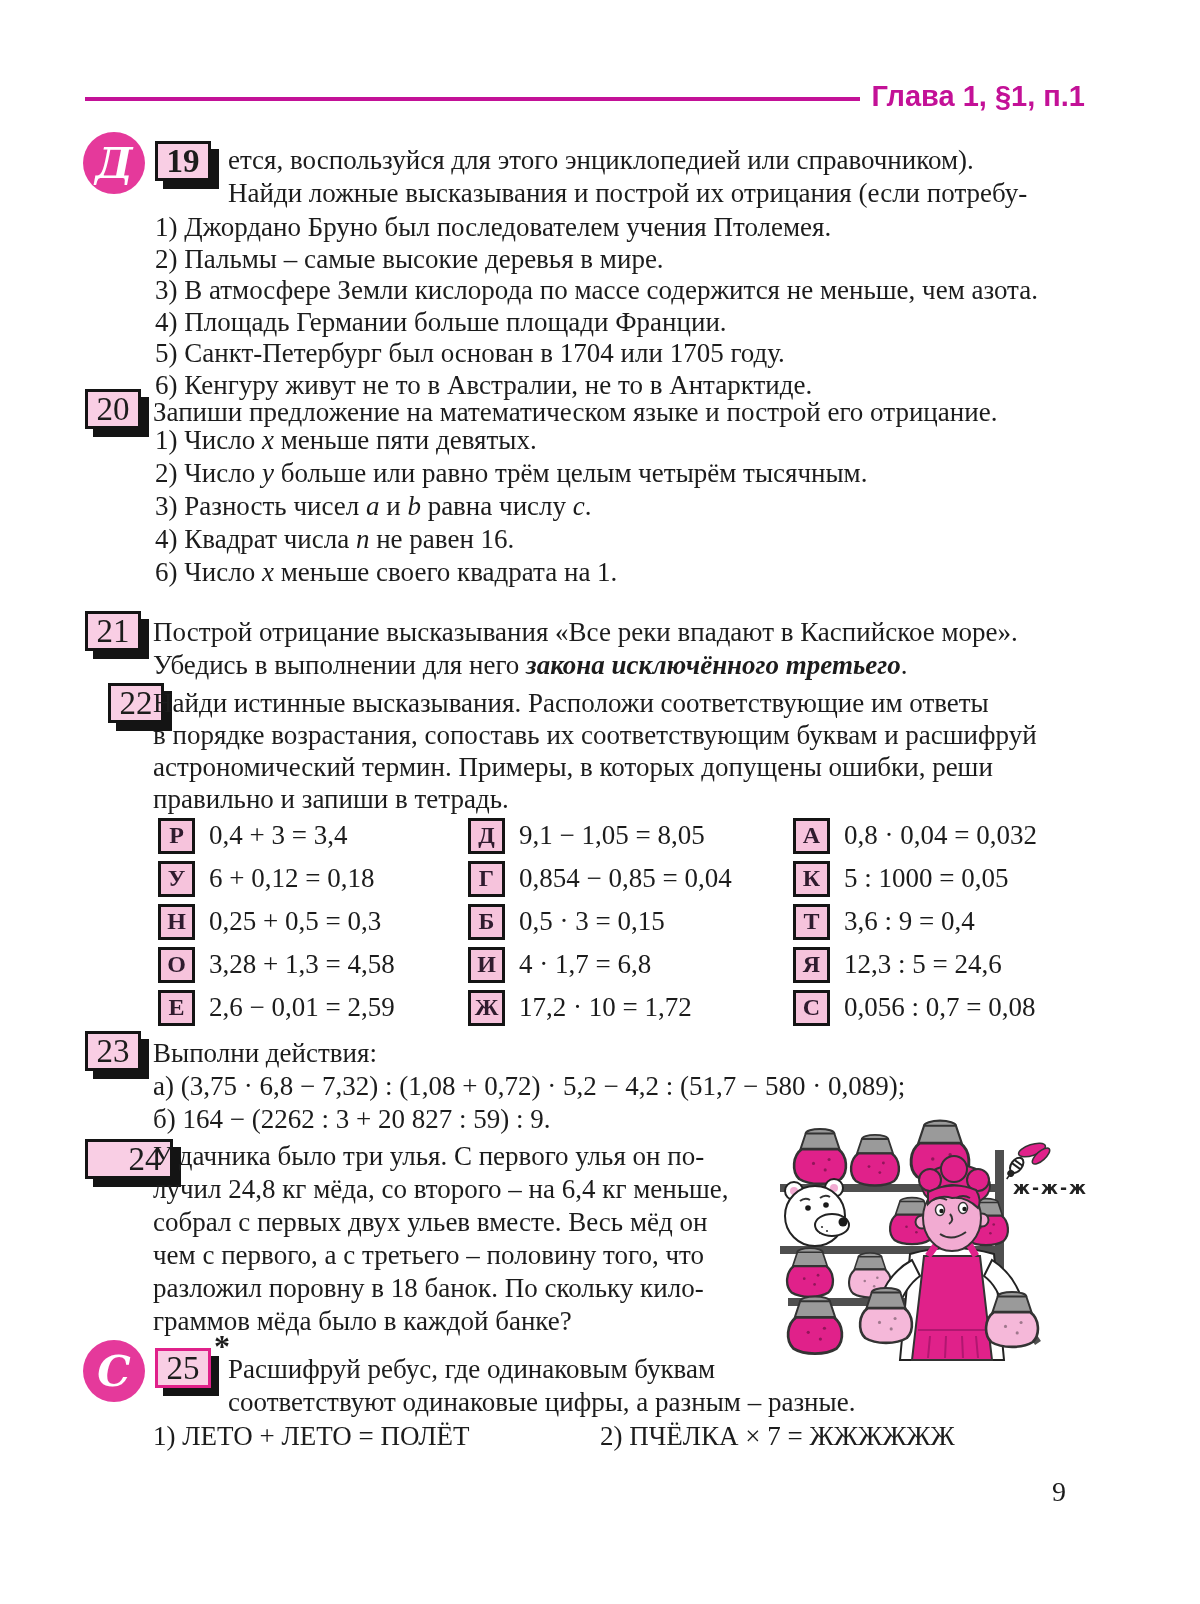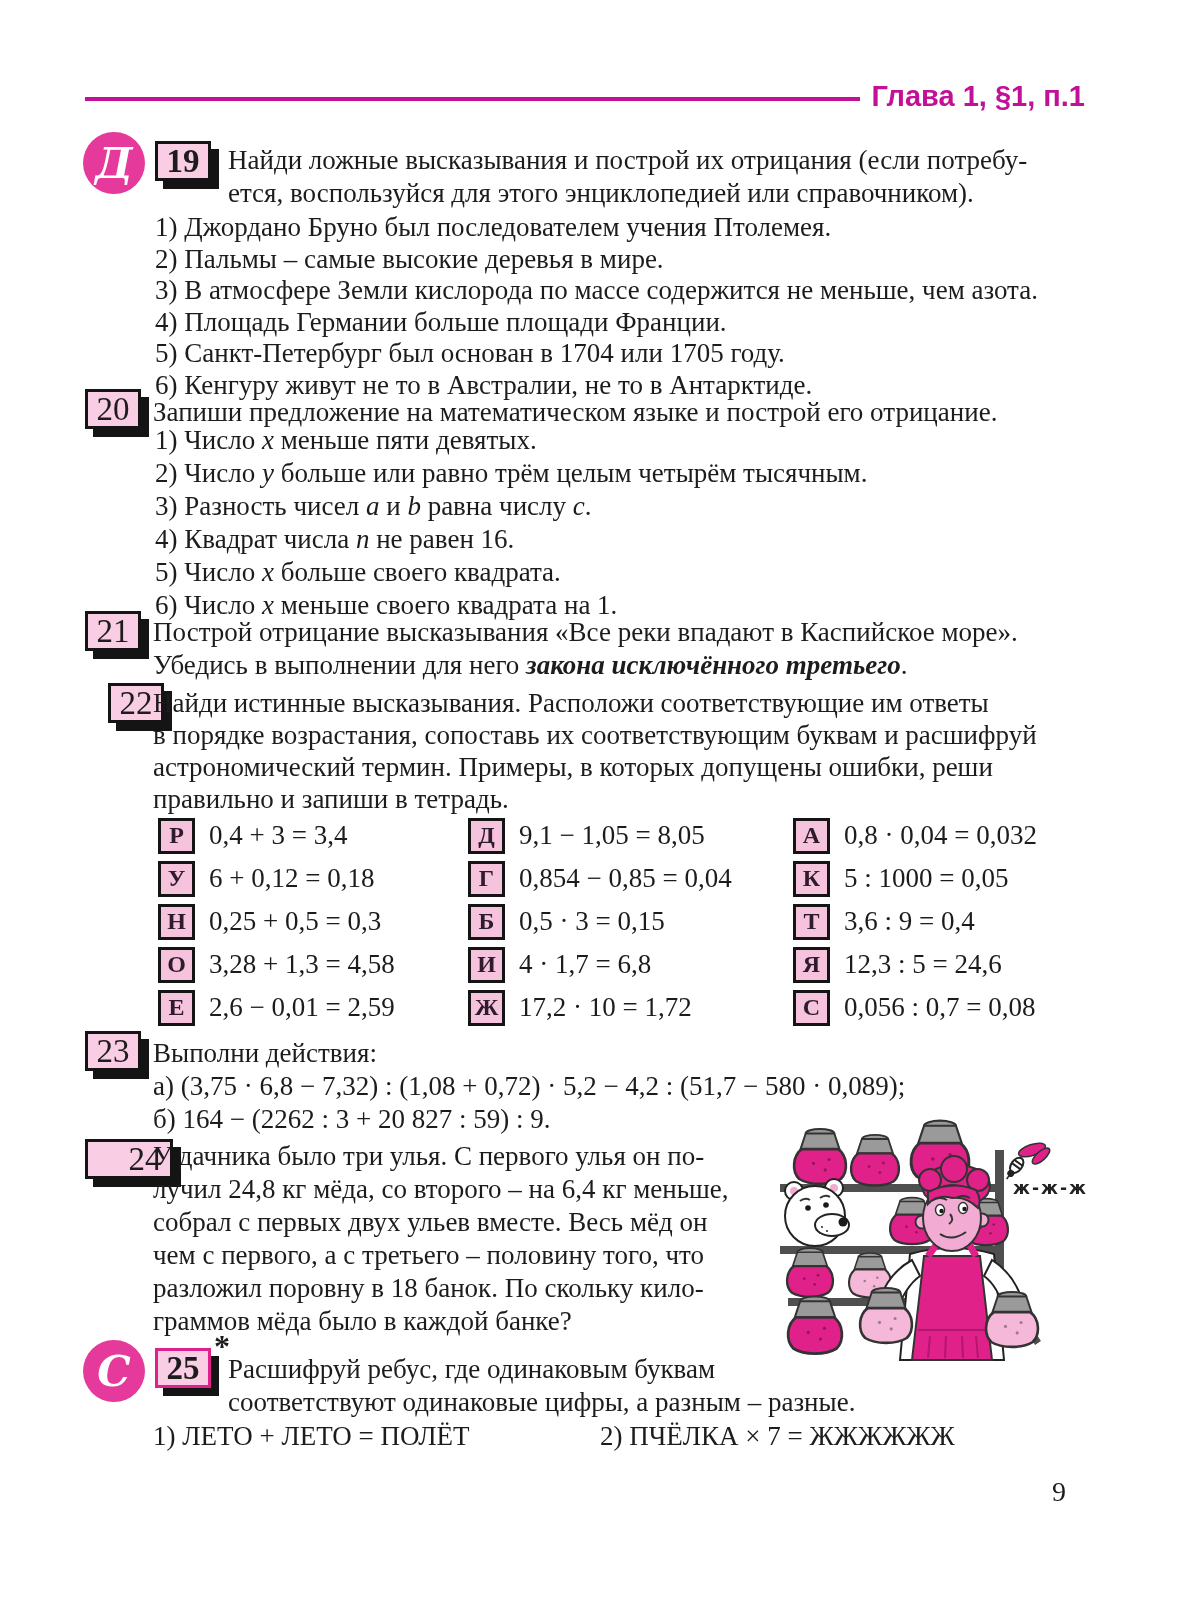--- a/index.html
+++ b/index.html
@@ -20,21 +20,21 @@
     font-style:italic;font-weight:bold;font-size:42px;
     font-family:"DejaVu Serif",serif;
   }
   .numbox{
     position:absolute;width:50px;height:34px;
     background:var(--box_fill);border:3px solid var(--box_border);
     box-shadow:8px 8px 0 0 var(--box_border);
     display:flex;align-items:center;justify-content:center;
     font-size:33px;line-height:1;
   }
-  .numbox.star-border{border-color:var(--box25_border);font-weight:bold;}
+  .numbox.star-border{border-color:var(--box25_border);}
   .asterisk{position:absolute;font-size:32px;font-weight:bold;line-height:1;}
   .blk{position:absolute;line-height:33px;font-size:27px;white-space:nowrap;}
   .blk .line{display:block;}
   .tbl{position:absolute;left:158px;top:817px;width:940px;height:215px;}
   .cell{position:absolute;display:flex;align-items:center;height:37px;}
   .lbox{
     width:31px;height:30px;background:var(--letter_fill);
     border:3px solid var(--box_border);display:flex;align-items:center;justify-content:center;
     font-weight:bold;font-size:24px;color:#2f1b2e;flex:0 0 auto;
   }
@@ -55,42 +55,41 @@
 <body>
 
 <div class="rule"></div>
 <div class="chapter">Глава 1, §1, п.1</div>
 
 <div class="badge" style="left:83px;top:132px;">
     <span>Д</span>
   </div>
 <div class="numbox" style="left:155px;top:141px;font-weight:bold;">19</div>
 <div class="blk" style="left:228px;top:144px;">
+  <span class="line"><span>ется, воспользуйся для этого энциклопедией или справочником).</span></span>
   <span class="line"><span>Найди ложные высказывания и построй их отрицания (если потребу-</span></span>
-  <span class="line"><span>ется, воспользуйся для этого энциклопедией или справочником).</span></span>
 </div>
 <div class="blk" style="left:155px;top:212px;line-height:31.5px;">
   <span class="line"><span>1) Джордано Бруно был последователем учения Птолемея.</span></span>
   <span class="line"><span>2) Пальмы – самые высокие деревья в мире.</span></span>
   <span class="line"><span>3) В атмосфере Земли кислорода по массе содержится не меньше, чем азота.</span></span>
   <span class="line"><span>4) Площадь Германии больше площади Франции.</span></span>
   <span class="line"><span>5) Санкт-Петербург был основан в 1704 или 1705 году.</span></span>
   <span class="line"><span>6) Кенгуру живут не то в Австралии, не то в Антарктиде.</span></span>
 </div>
 
 <div class="numbox" style="left:85px;top:389px;">20</div>
 <div class="blk" style="left:153px;top:396px;">
   <span class="line"><span>Запиши предложение на математическом языке и построй его отрицание.</span></span>
 </div>
 <div class="blk" style="left:155px;top:424px;">
   <span class="line"><span>1) Число </span><i>x</i><span> меньше пяти девятых.</span></span>
   <span class="line"><span>2) Число </span><i>y</i><span> больше или равно трём целым четырём тысячным.</span></span>
   <span class="line"><span>3) Разность чисел </span><i>a</i><span> и </span><i>b</i><span> равна числу </span><i>c</i><span>.</span></span>
   <span class="line"><span>4) Квадрат числа </span><i>n</i><span> не равен 16.</span></span>
-  <span class="line"><span>5) Число </span><i>x</i><span> больше своего квадрата.</span></span>
   <span class="line"><span>6) Число </span><i>x</i><span> меньше своего квадрата на 1.</span></span>
 </div>
 
 <div class="numbox" style="left:85px;top:611px;">21</div>
 <div class="blk" style="left:153px;top:616px;">
   <span class="line"><span>Построй отрицание высказывания «Все реки впадают в Каспийское море».</span></span>
   <span class="line"><span>Убедись в выполнении для него </span><span style="font-weight: bold; font-style: italic;">закона исключённого третьего</span><span>.</span></span>
 </div>
 
 <div class="numbox" style="left:76px;top:683px;margin-left:32px;">22</div>

